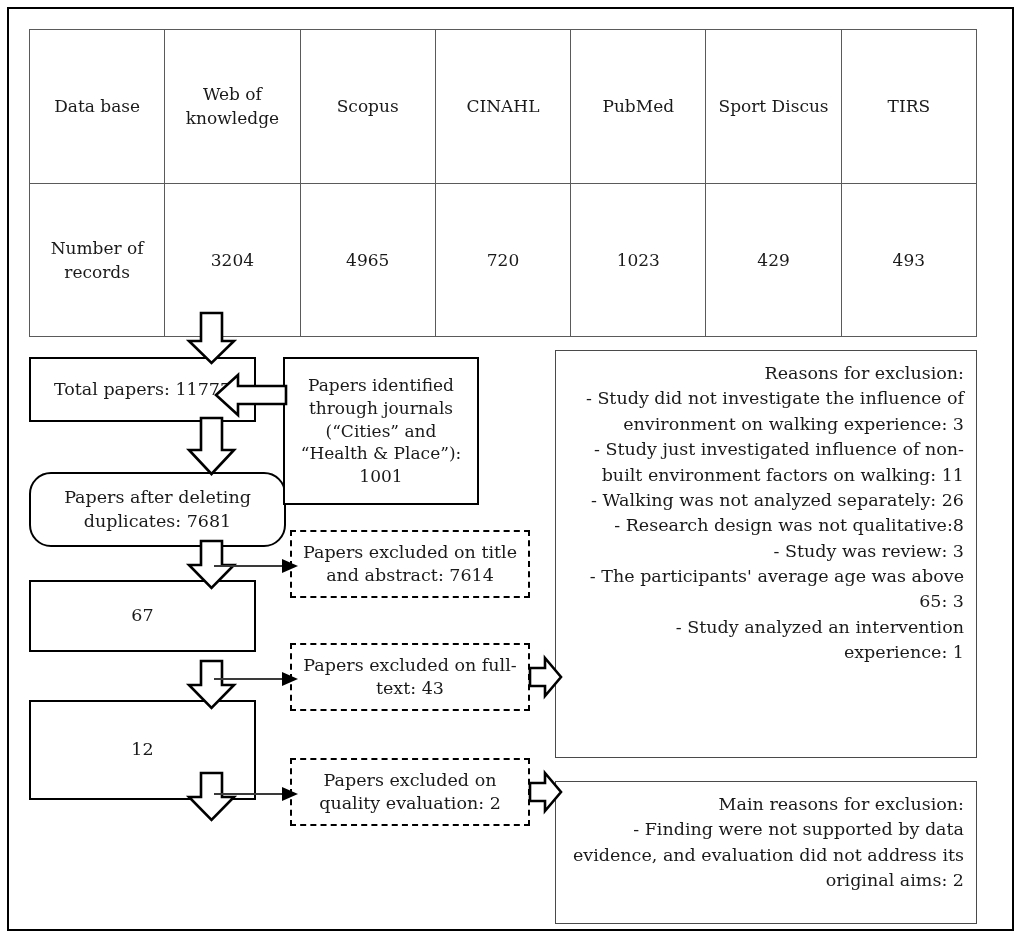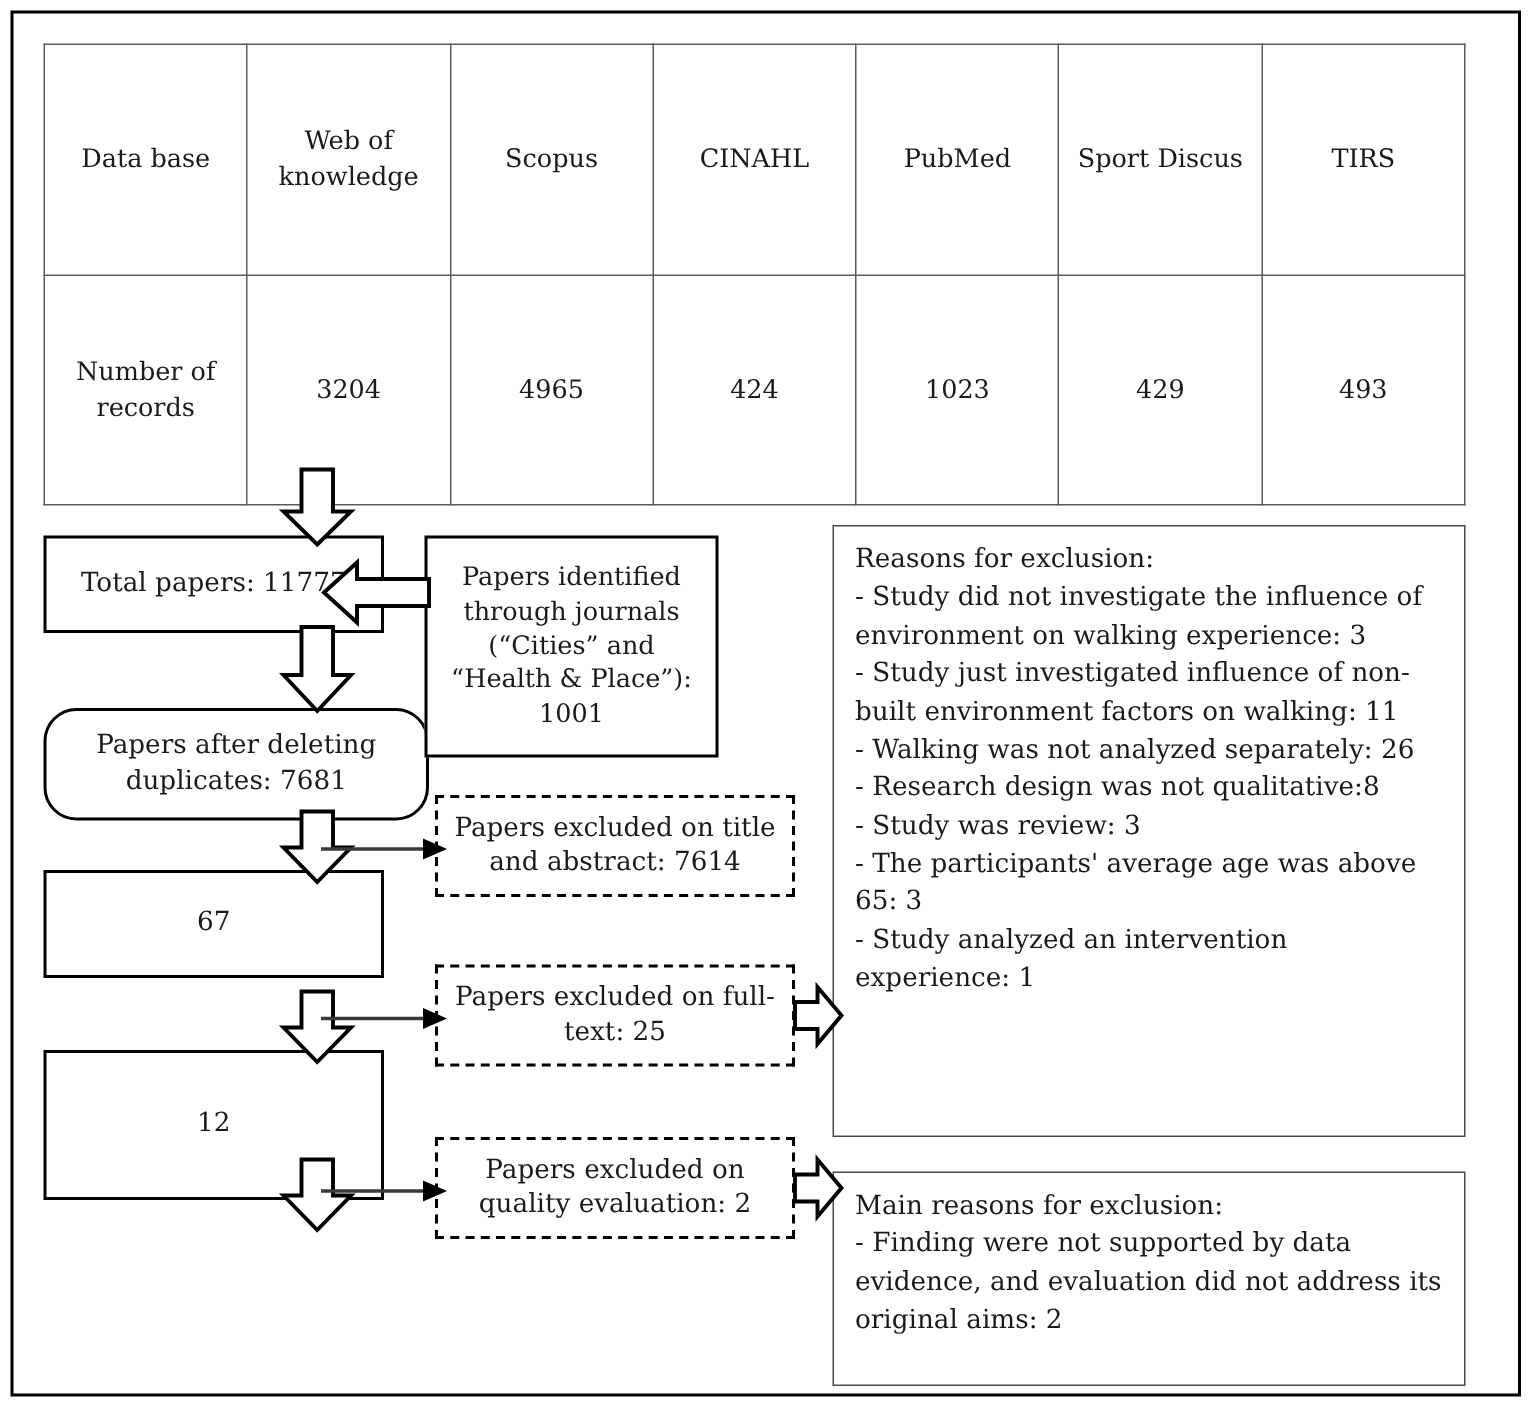--- a/index.html
+++ b/index.html
@@ -60,21 +60,21 @@
   .box.dashed {
     border: 2.5px dashed #000;
   }
   .panel {
     position: absolute;
     border: 1.5px solid #4a4a4a;
     background: #fff;
     font-size: 17.5px;
     line-height: 1.45;
     padding: 10px 12px 8px 14px;
-    text-align: left;
+    text-align: right;
     white-space: pre-line;
   }
 
   
   .arrow-svg { position: absolute; overflow: visible; }
   .ar-fill { fill: #ffffff; stroke: #000000; stroke-width: 2.6; stroke-linejoin: miter; }
   .ar-line { stroke: #3a3a3a; stroke-width: 2.2; fill: none; }
   .ar-head { fill: #000000; }
 </style>
 </head>
@@ -90,42 +90,42 @@
         <td>Scopus</td>
         <td>CINAHL</td>
         <td>PubMed</td>
         <td>Sport Discus</td>
         <td>TIRS</td>
       </tr>
       <tr class="num-row">
         <td>Number of records</td>
         <td>3204</td>
         <td>4965</td>
-        <td>424</td>
+        <td>720</td>
         <td>1023</td>
         <td>429</td>
         <td>493</td>
       </tr>
     </tbody>
   </table>
 
   <div class="box" style="left:20px; top:348px; width:227px; height:65px;">Total papers: 11777</div>
 
   <div class="box" style="left:20px; top:463px; width:257px; height:75px;border-radius:22px;">Papers after deleting duplicates: 7681</div>
 
   <div class="box" style="left:20px; top:571px; width:227px; height:72px;">67</div>
 
   <div class="box" style="left:20px; top:691px; width:227px; height:100px;">12</div>
 
 
   <div class="box" style="left:274px; top:348px; width:196px; height:148px; font-size:17px;">Papers identified through journals (“Cities” and “Health &amp; Place”): 1001</div>
 
   <div class="box dashed" style="left:281px; top:521px; width:240px; height:68px;">Papers excluded on title and abstract: 7614</div>
 
-  <div class="box dashed" style="left:281px; top:634px; width:240px; height:68px;">Papers excluded on full-text: 25</div>
+  <div class="box dashed" style="left:281px; top:634px; width:240px; height:68px;">Papers excluded on full-text: 43</div>
 
   <div class="box dashed" style="left:281px; top:749px; width:240px; height:68px;">Papers excluded on quality evaluation: 2</div>
 
   <div class="panel" style="left:546px; top:341px; width:422px; height:408px;">Reasons for exclusion:
 - Study did not investigate the influence of environment on walking experience: 3
 - Study just investigated influence of non-built environment factors on walking: 11
 - Walking was not analyzed separately: 26
 - Research design was not qualitative:8
 - Study was review: 3
 - The participants' average age was above 65: 3

